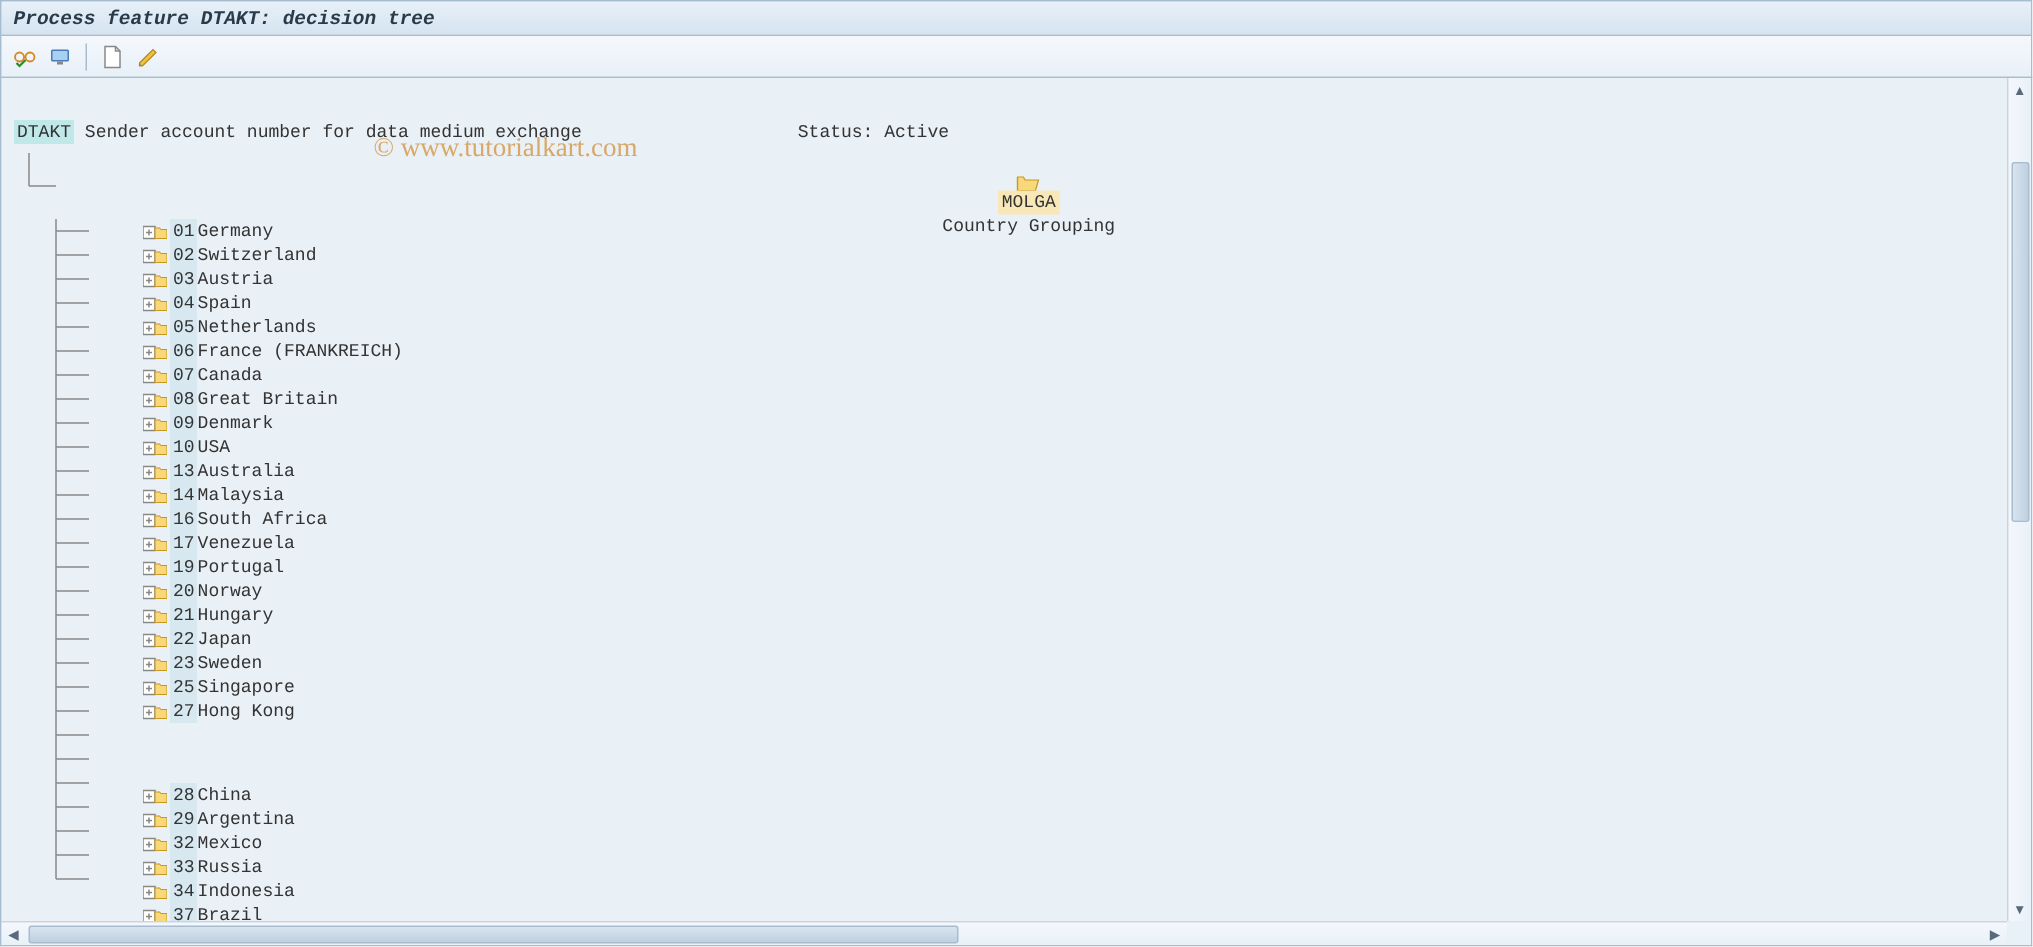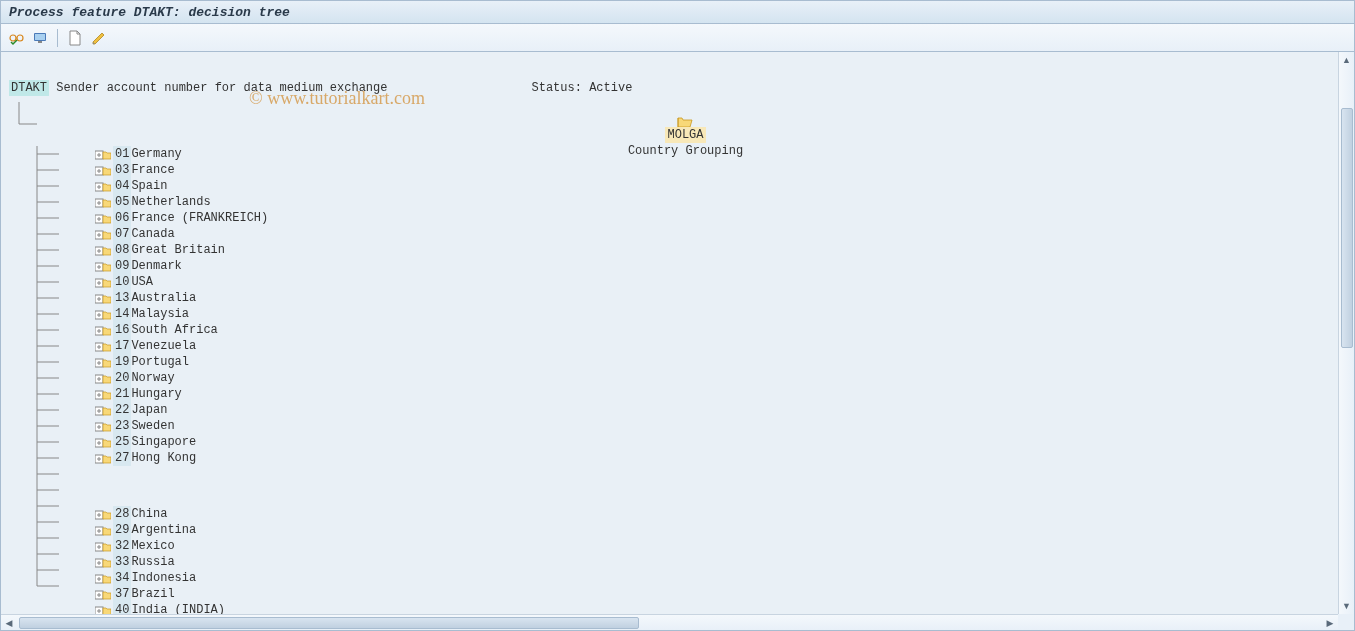--- a/index.html
+++ b/index.html
@@ -318,23 +318,36 @@
           </div>
           <div class="tree-row" style="padding-left: 34px;">
             <span class="expand-icon">
               <svg width="16" height="12">
                 <rect x="0" y="2" width="8" height="8" fill="#fff" stroke="#888" stroke-width="1"></rect>
                 <line x1="2" y1="6" x2="6" y2="6" stroke="#888"></line>
                 <line x1="4" y1="4" x2="4" y2="8" stroke="#888"></line>
                 <path d="M8 3 L11 3 L12 4 L16 4 L16 10 L8 10 Z" fill="#f8d878" stroke="#c89820" stroke-width="0.7"></path>
               </svg>
             </span>
+            <span class="hl-code">02</span>
+            <span> </span>
+            <span>Switzerland</span>
+          </div>
+          <div class="tree-row" style="padding-left: 34px;">
+            <span class="expand-icon">
+              <svg width="16" height="12">
+                <rect x="0" y="2" width="8" height="8" fill="#fff" stroke="#888" stroke-width="1"></rect>
+                <line x1="2" y1="6" x2="6" y2="6" stroke="#888"></line>
+                <line x1="4" y1="4" x2="4" y2="8" stroke="#888"></line>
+                <path d="M8 3 L11 3 L12 4 L16 4 L16 10 L8 10 Z" fill="#f8d878" stroke="#c89820" stroke-width="0.7"></path>
+              </svg>
+            </span>
             <span class="hl-code">03</span>
             <span> </span>
-            <span>France</span>
+            <span>Austria</span>
           </div>
           <div class="tree-row" style="padding-left: 34px;">
             <span class="expand-icon">
               <svg width="16" height="12">
                 <rect x="0" y="2" width="8" height="8" fill="#fff" stroke="#888" stroke-width="1"></rect>
                 <line x1="2" y1="6" x2="6" y2="6" stroke="#888"></line>
                 <line x1="4" y1="4" x2="4" y2="8" stroke="#888"></line>
                 <path d="M8 3 L11 3 L12 4 L16 4 L16 10 L8 10 Z" fill="#f8d878" stroke="#c89820" stroke-width="0.7"></path>
               </svg>
             </span>

